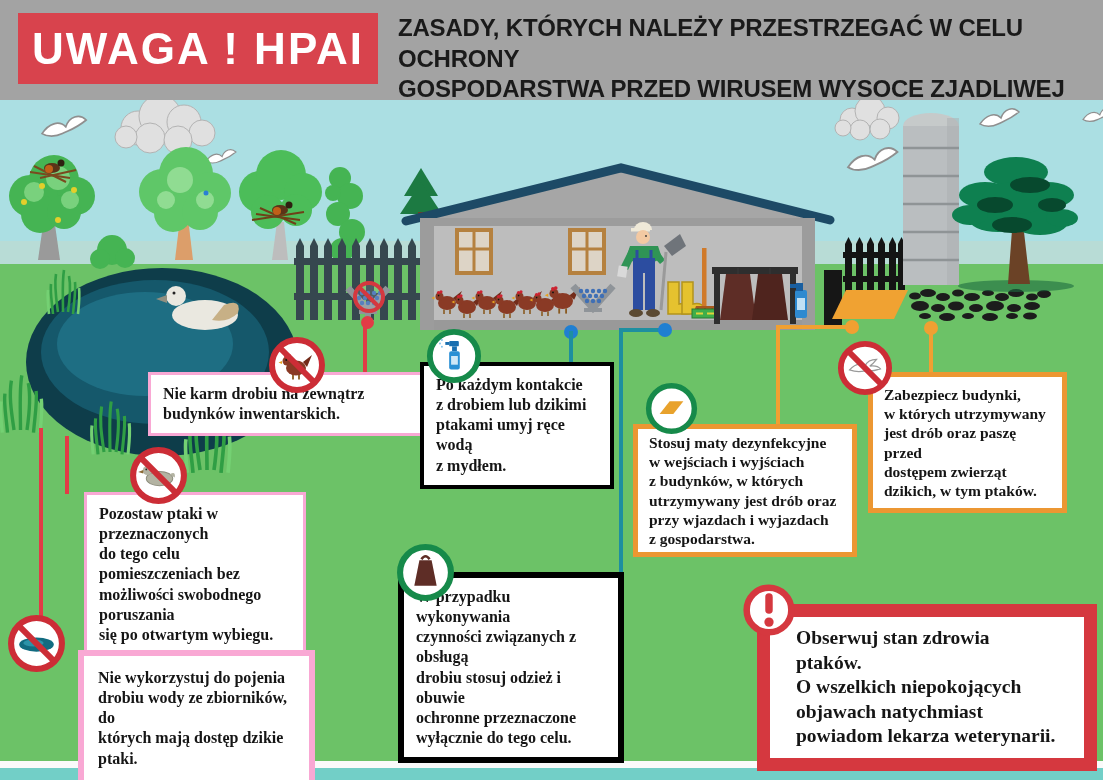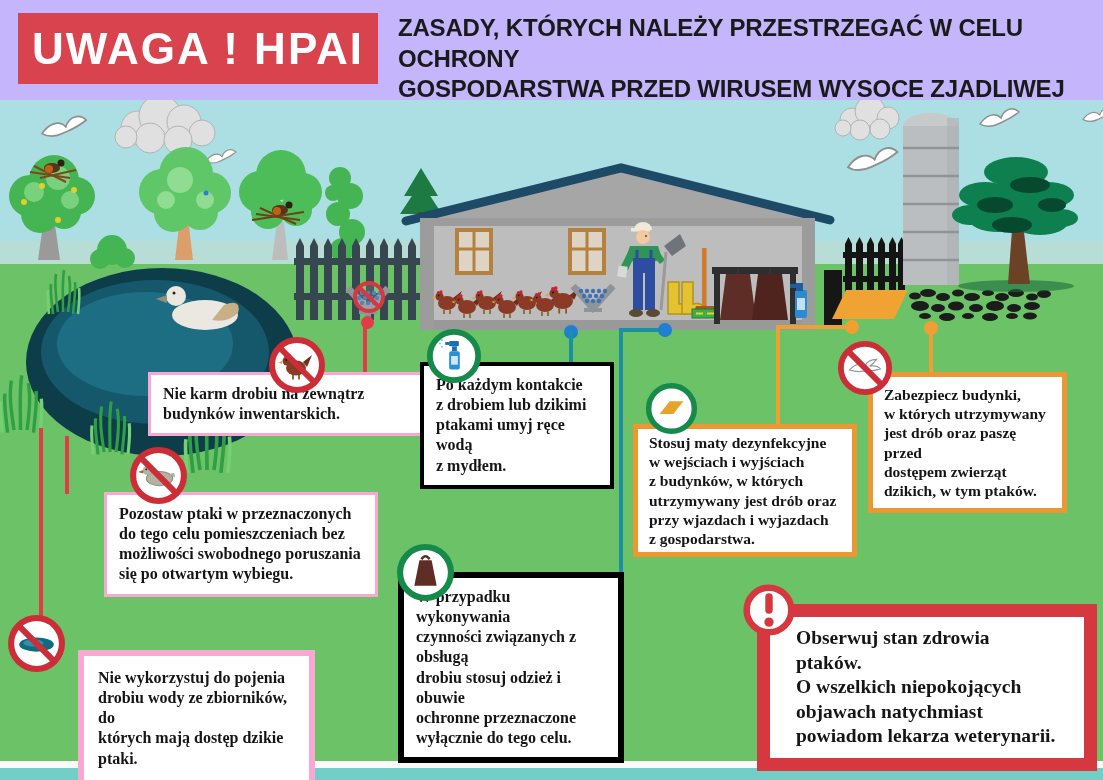--- a/index.html
+++ b/index.html
@@ -1,16 +1,16 @@
 <!DOCTYPE html>
 <html><head>
 <meta charset="utf-8">
 <style>
   html,body{margin:0;padding:0;background:#fff;}
-  .poster{position:relative;width:1103px;height:780px;background:#c4b5fd;overflow:hidden;
+  .poster{position:relative;width:1103px;height:780px;background:#a3a3a3;overflow:hidden;
           font-family:"Liberation Sans",sans-serif;}
   
   .banner{position:absolute;left:18px;top:13px;width:360px;height:71px;background:#d8434d;
           display:flex;align-items:center;justify-content:center;}
   .banner span{color:#fff;font-weight:700;font-size:44px;letter-spacing:2px;}
   .title{position:absolute;left:398px;top:13px;width:700px;color:#1a1a1a;font-weight:700;
          font-size:24px;line-height:1.28;white-space:pre-line;letter-spacing:-0.2px;}
   
   .scene{position:absolute;left:0;top:100px;width:1103px;height:680px;}
   .scene svg.bg{position:absolute;left:0;top:0;z-index:0;}
@@ -20,21 +20,21 @@
   .dot{border-radius:50%;}
   
   .callout{position:absolute;background:#fff;z-index:2;box-sizing:border-box;}
   .c-red{border:3px solid #f9a8d4;} .c-teal{border:4px solid #000000;} .c-orange{border:5px solid #ec9732;}
   .callout p{margin:0;font-family:"Liberation Serif",serif;font-weight:700;color:#151515;
              white-space:pre-line;padding:9px 12px;font-size:16px;line-height:1.26;}
   .cb1{left:148px;top:372px;width:285px;}
   .cb2{left:420px;top:362px;width:194px;}
   .cb3{left:633px;top:424px;width:224px;} .cb3 p{font-size:15.5px;line-height:1.24;padding:4px 11px;}
   .cb4{left:868px;top:372px;width:199px;} .cb4 p{font-size:15.5px;line-height:1.24;padding:8px 11px;}
-  .cb5{left:104px;top:492px;width:274px;}
+  .cb5{left:84px;top:492px;width:222px;}
   .cb6{left:398px;top:572px;width:226px;border-width:6px;}
   .cb7{left:78px;top:650px;width:237px;border-width:6px;} .cb7 p{padding:12px 14px;}
   .cb8{left:757px;top:604px;width:340px;border:13px solid #d5383f;}
   .cb8 p{font-size:19.5px;line-height:1.26;padding:9px 26px;}
   
   .badge{position:absolute;z-index:3;}
   .badge svg{display:block;width:100%;height:100%;}
   .ic1{left:268px;top:336px;width:58px;height:58px;}
   .ic2{left:426px;top:328px;width:56px;height:56px;}
   .ic3{left:645px;top:382px;width:53px;height:53px;}

